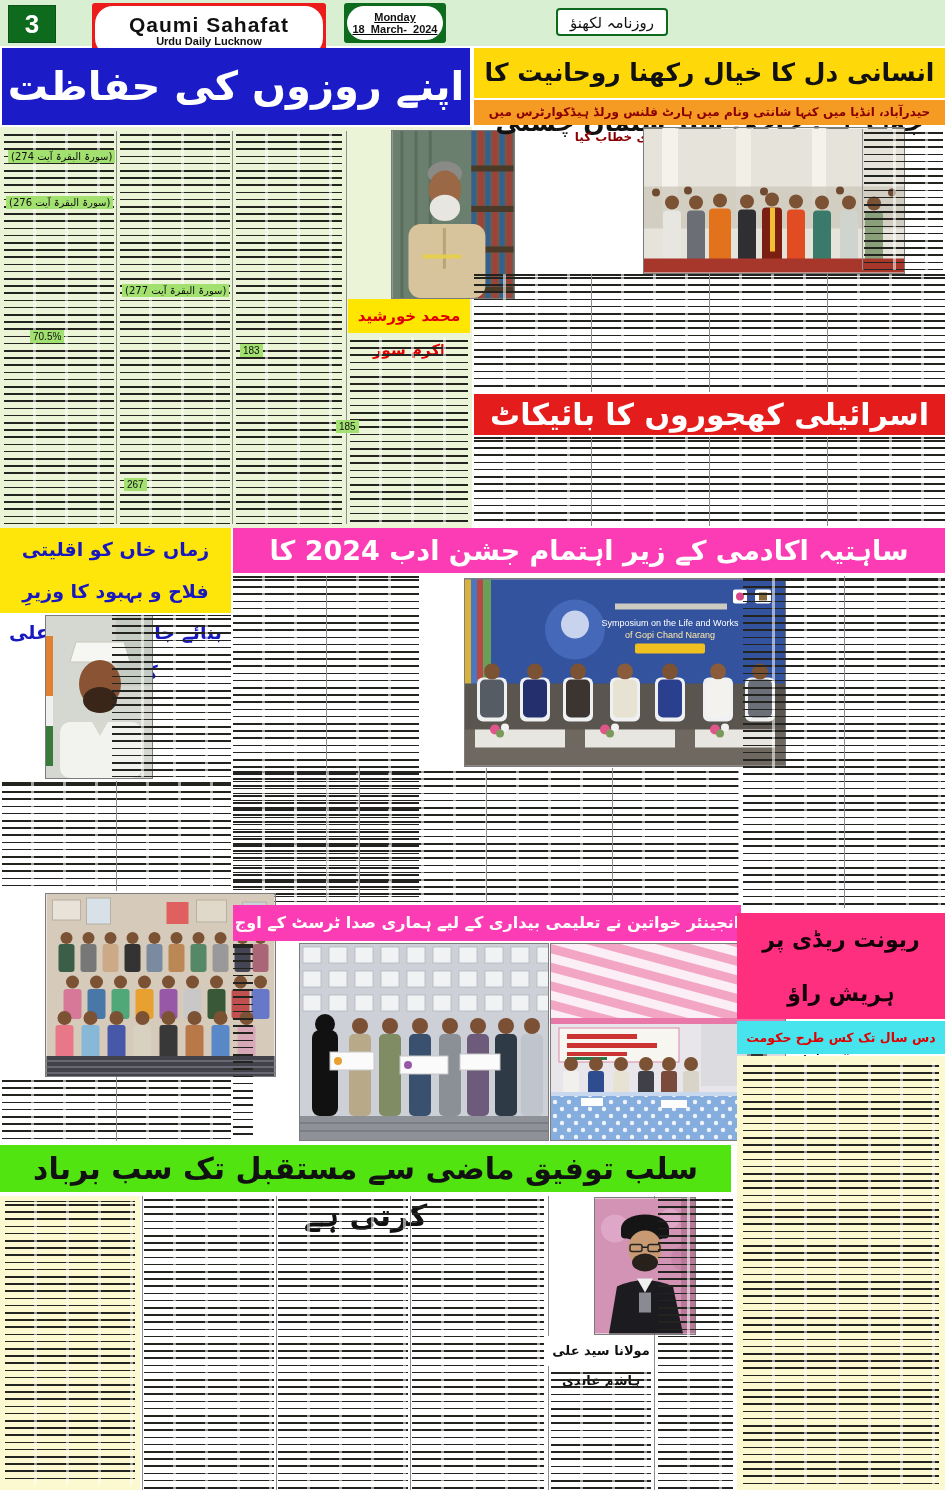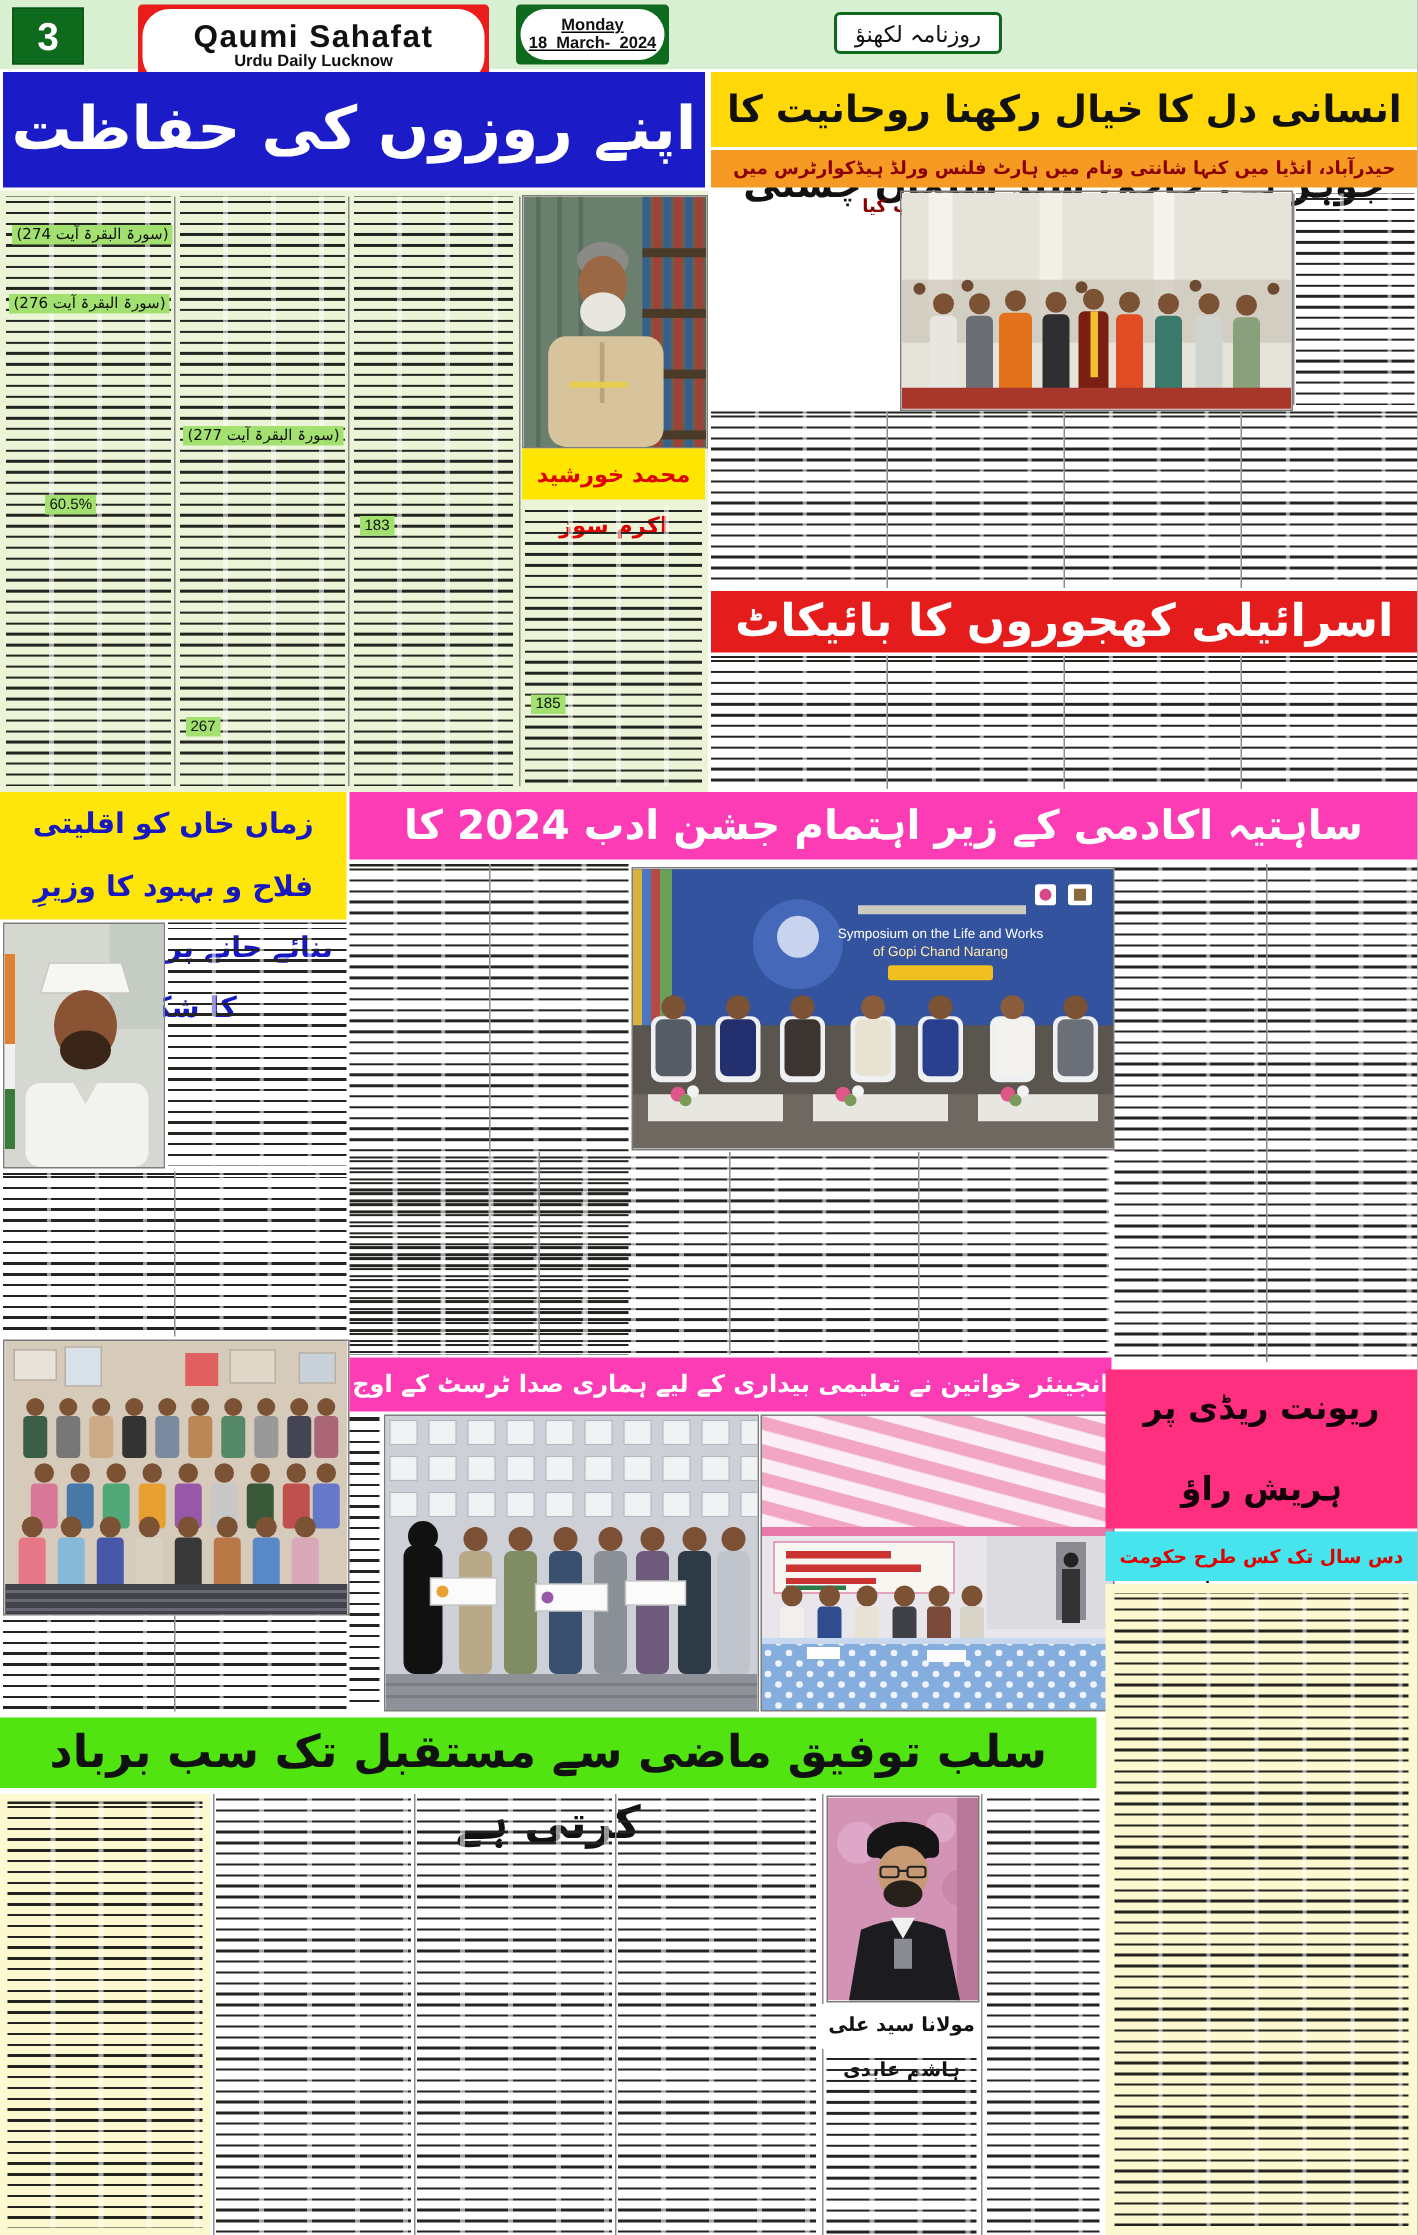--- a/index.html
+++ b/index.html
@@ -9,21 +9,21 @@
   .urdu{direction:rtl;font-family:"DejaVu Sans",sans-serif;}
   
   .sim{background-image:
         repeating-linear-gradient(to right, transparent 0 29px, rgba(255,255,255,.55) 29px 32px),
         repeating-linear-gradient(to bottom, #23231f 0 1.6px, transparent 1.6px 7.2px);
        background-position:0 3px;}
   .cols{display:flex;flex-direction:row-reverse;}
   .cols .sim{flex:1;height:100%;}
   .cols .sim + .sim{border-right:1px solid #8d8d8d;}
   .vr{position:absolute;width:1px;background:#8d8d8d;}
-  .photo{border:1px solid #7c7c7c;overflow:hidden;}
+  .photo{border:1px solid #7c7c7c;overflow:hidden;margin-left:43px;}
   .photo svg{display:block;width:100%;height:100%;}
   .chip{position:absolute;background:#a2e070;color:#101010;font-size:10px;line-height:13px;
         padding:0 3px;white-space:nowrap;z-index:3;}
   .headline{font-weight:700;text-align:center;}
   .masthead-pill{background:#fff;border-radius:18px;height:100%;display:flex;flex-direction:column;
         align-items:center;justify-content:center;}
 </style>
 </head>
 <body>
 
@@ -81,23 +81,23 @@
       <rect x="50" y="96" width="3" height="40" fill="#b8a478"></rect>
       <rect x="30" y="122" width="38" height="4" fill="#e8d048" opacity=".9"></rect>
     </svg>
   </div>
   <div class="abs urdu headline" style="left:348px;top:299px;width:122px;height:34px;background:#ffe600;color:#e00000;font-size:15px;line-height:34px;">محمد خورشید اکرم سوز</div>
   <div class="abs sim" style="left:350px;top:337px;width:118px;height:187px;"></div>
 
   <div class="chip urdu" style="left:8px;top:150px;">(سورۃ البقرۃ آیت 274)</div>
   <div class="chip urdu" style="left:6px;top:196px;">(سورۃ البقرۃ آیت 276)</div>
   <div class="chip urdu" style="left:122px;top:284px;">(سورۃ البقرۃ آیت 277)</div>
-  <div class="chip" style="left:30px;top:330px;">60.5%</div>
+  <div class="chip" style="left:30px;top:330px;">70.5%</div>
   <div class="chip" style="left:240px;top:344px;">183</div>
-  <div class="chip" style="left:354px;top:420px;margin-top:43px;">185</div>
+  <div class="chip" style="left:336px;top:420px;">185</div>
   <div class="chip" style="left:124px;top:478px;">267</div>
 
   <div class="abs urdu headline" style="left:474px;top:48px;width:471px;height:50px;background:#ffd80a;color:#111;font-size:25px;line-height:50px;">انسانی دل کا خیال رکھنا روحانیت کا جوہر ہے: حاجی سید سلمان چشتی</div>
   <div class="abs urdu headline" style="left:474px;top:100px;width:471px;height:25px;background:#f59a22;color:#8a0000;font-size:12px;line-height:25px;">حیدرآباد، انڈیا میں کنہا شانتی ونام میں ہارٹ فلنس ورلڈ ہیڈکوارٹرس میں عالمی روحانیت مہوتسو میں کلیدی خطاب کیا</div>
 
   <div class="abs photo" style="left:600px;top:127px;width:260px;height:145px;">
     <svg viewBox="0 0 260 144">
       <rect width="260" height="144" fill="#e6e4da"></rect>
       <rect x="18" width="16" height="96" fill="#f4f2ea"></rect>
       <rect x="92" width="15" height="96" fill="#f1efe6"></rect>

